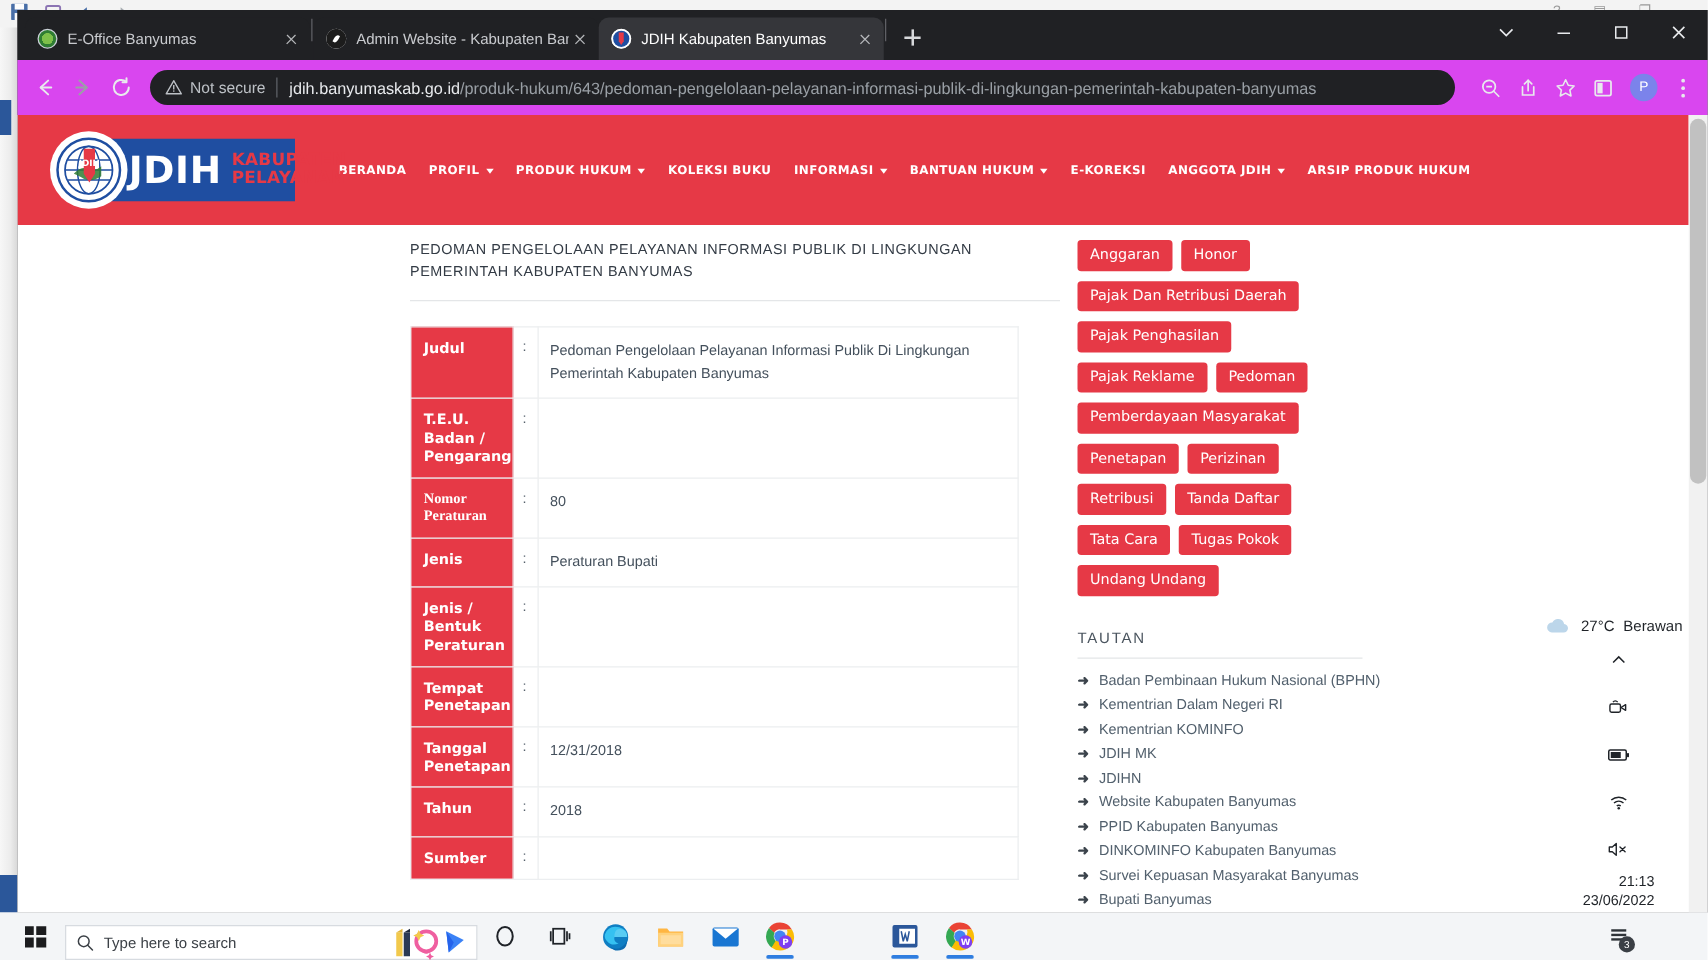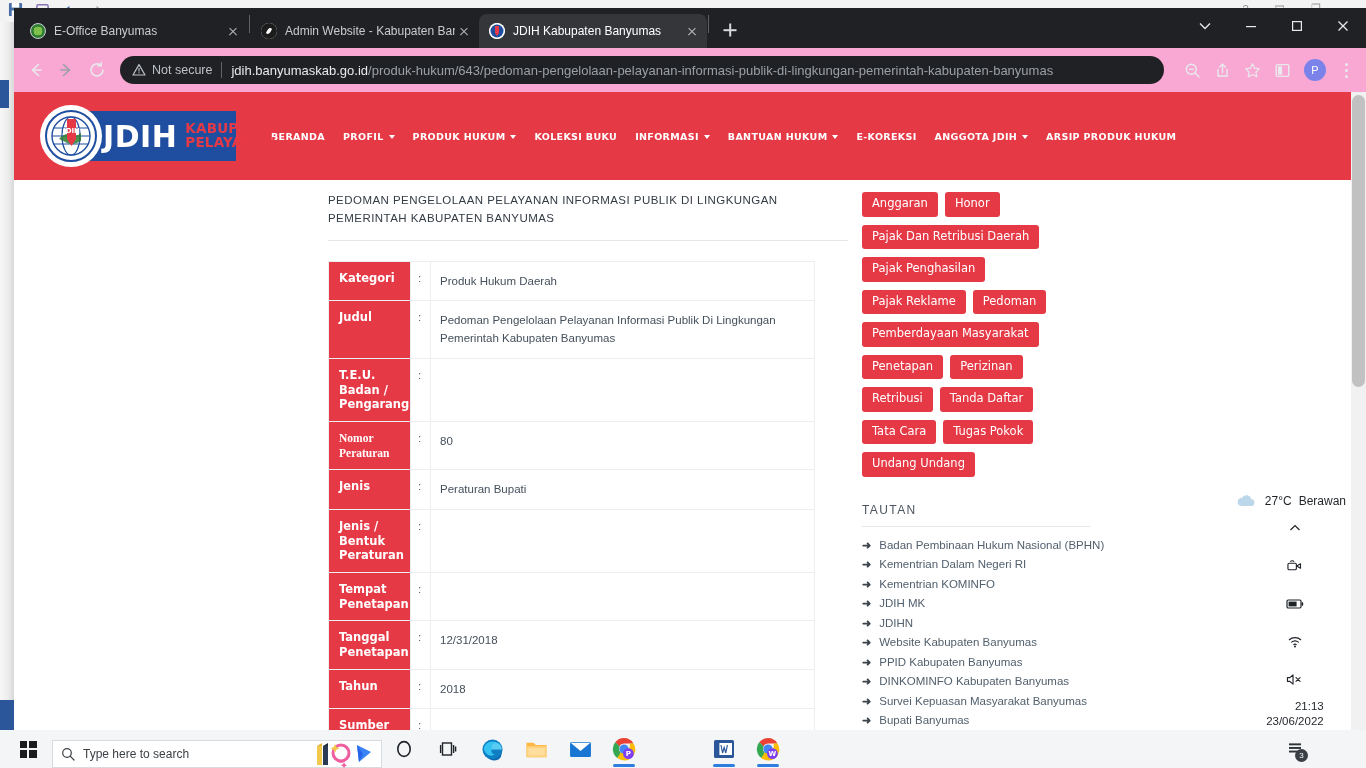--- a/index.html
+++ b/index.html
@@ -75,21 +75,21 @@
   .newtab::after  { width: 1.6px; height: 13px; transform: translate(-50%,-50%); }
 
   .win-ctrl-group {
     position: absolute; right: 0; top: 0; height: 36px; display: flex; align-items: center;
   }
   .win-btn { width: 46px; height: 32px; display:flex; align-items:center; justify-content:center; color:#e8eaed; }
   .win-btn svg { display:block; }
 
   
   .toolbar {
-    height: 44px; background: #f9a8d4; display: flex; align-items: center;
+    height: 44px; background: #d946ef; display: flex; align-items: center;
     padding: 0 8px; gap: 2px;
   }
   .tb-icon {
     width: 28px; height: 28px; display: flex; align-items: center; justify-content: center;
     color: #e8eaed; border-radius: 50%; flex: 0 0 auto;
   }
   .tb-icon.wide { width: 30px; }
   .omnibox {
     flex: 1 1 auto; height: 28px; background: #202124; border-radius: 14px;
     display: flex; align-items: center; padding: 0 10px 0 12px; margin: 0 6px;
@@ -452,25 +452,20 @@
       </div>
 
       <div class="content-wrap">
 
         <div class="col-main">
           <div class="doc-title">PEDOMAN PENGELOLAAN PELAYANAN INFORMASI PUBLIK DI LINGKUNGAN PEMERINTAH KABUPATEN BANYUMAS</div>
           <div class="hr-soft"></div>
 
           <table class="detail">
             <tbody>
-                <tr>
-              <td class="lbl">Kategori</td>
-              <td class="colon">:</td>
-              <td class="val">Produk Hukum Daerah</td>
-            </tr>
             <tr>
               <td class="lbl">Judul</td>
               <td class="colon">:</td>
               <td class="val">Pedoman Pengelolaan Pelayanan Informasi Publik Di Lingkungan Pemerintah Kabupaten Banyumas</td>
             </tr>
             <tr class="h-lg">
               <td class="lbl" style="height:58px;">T.E.U. Badan / Pengarang</td>
               <td class="colon">:</td>
               <td class="val"></td>
             </tr>

